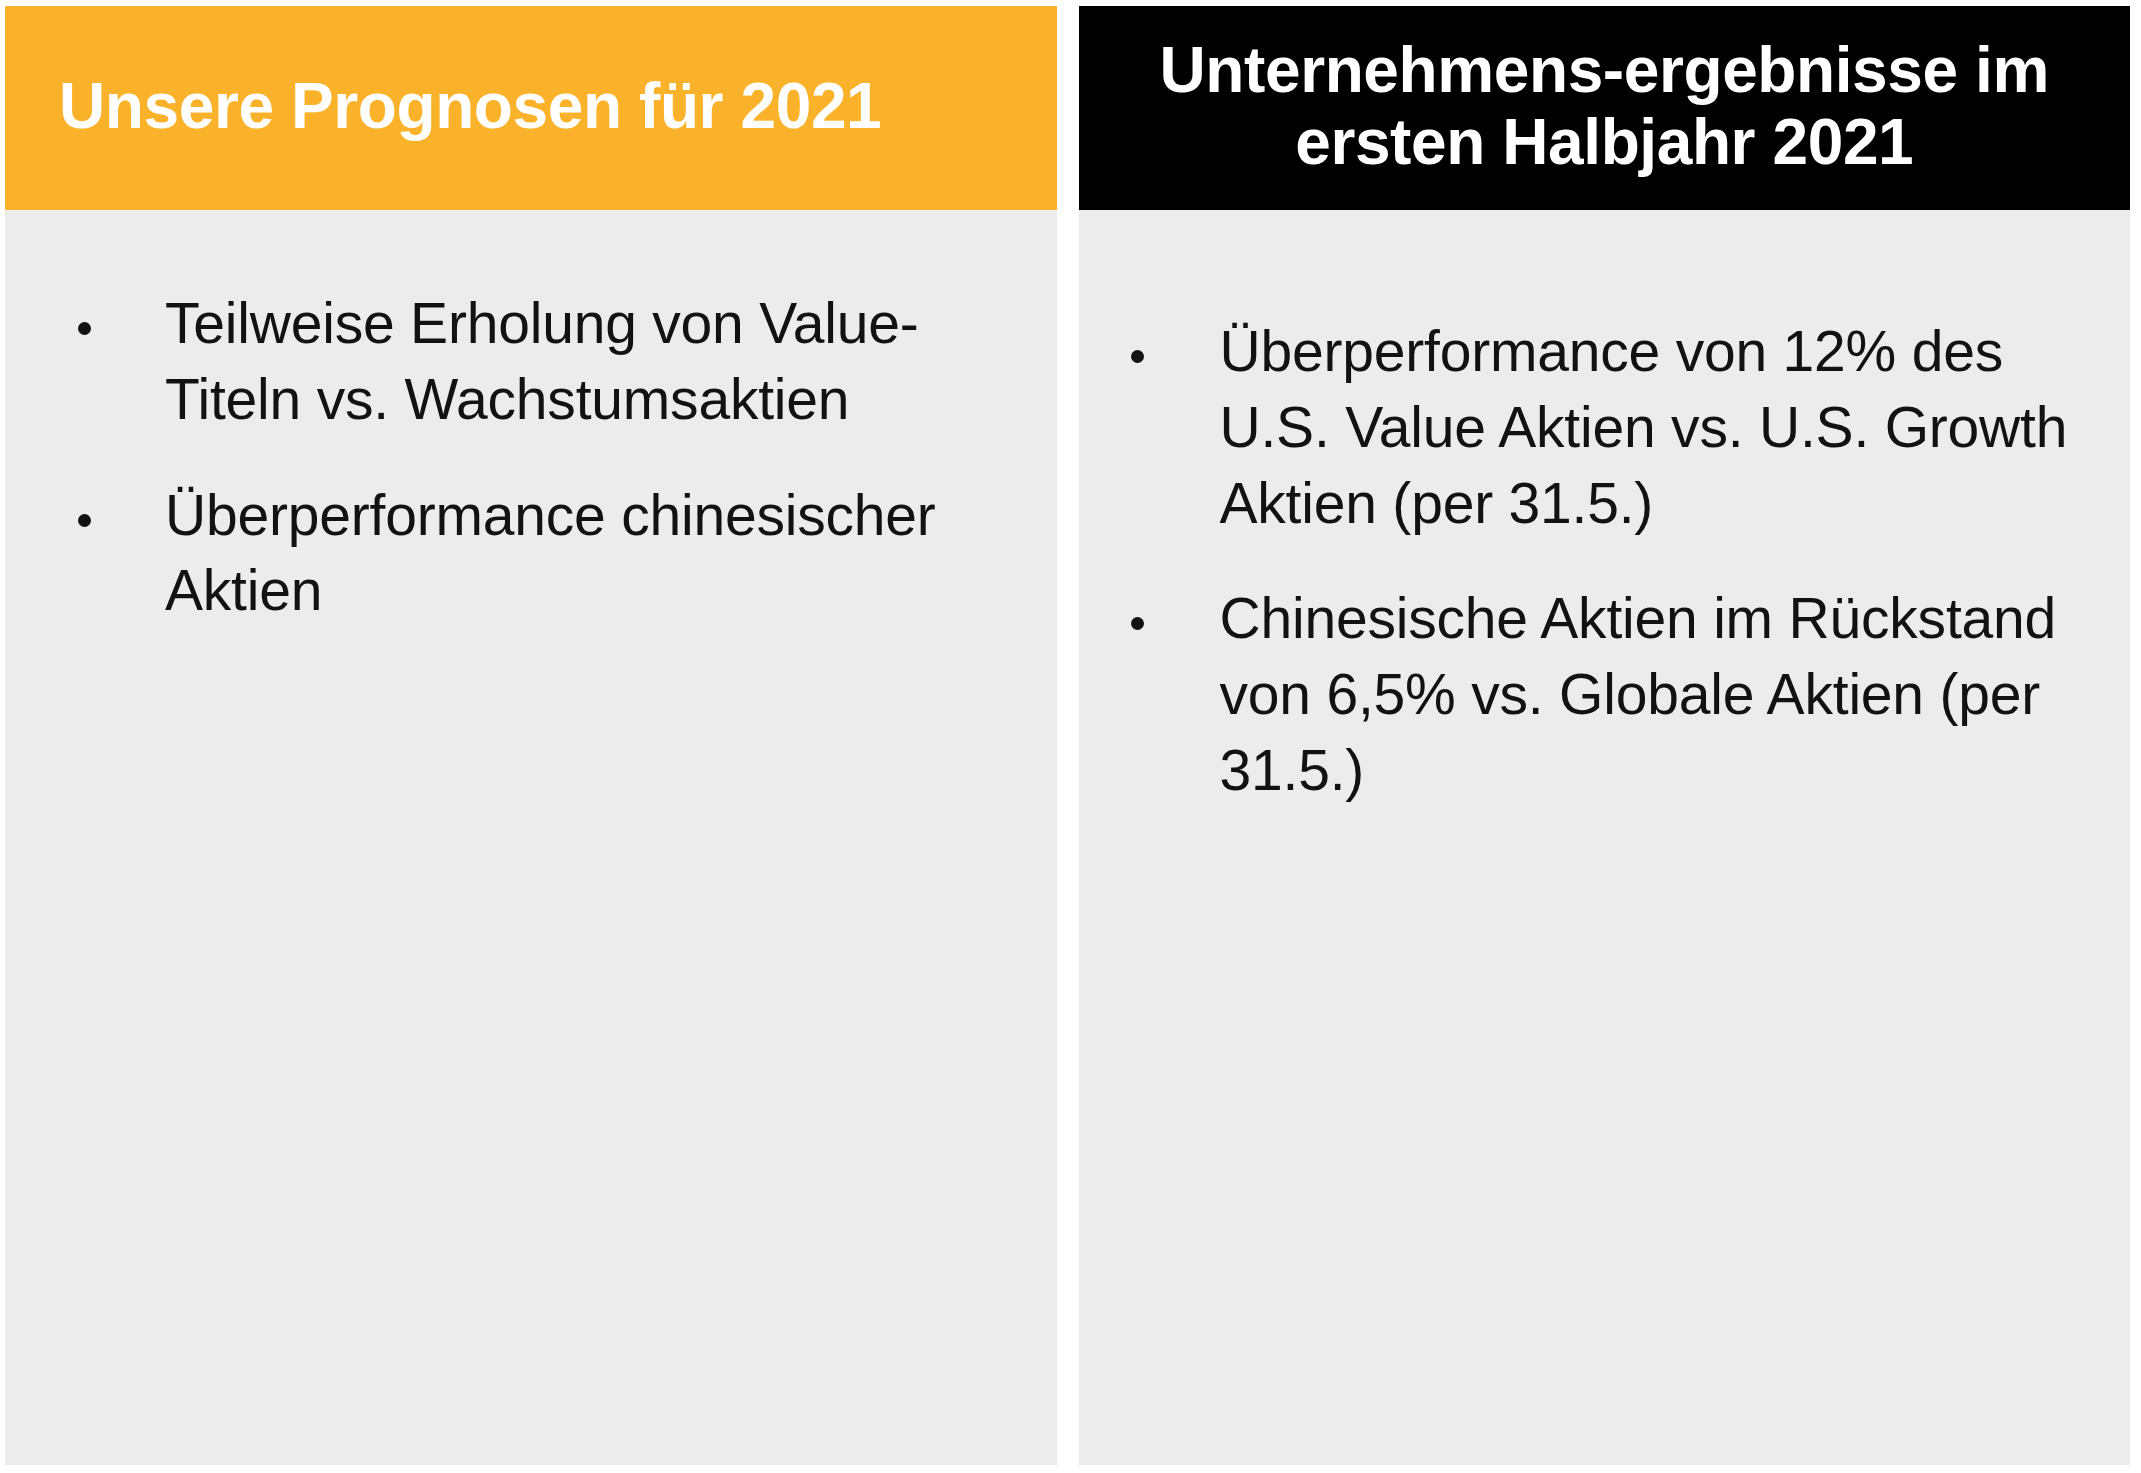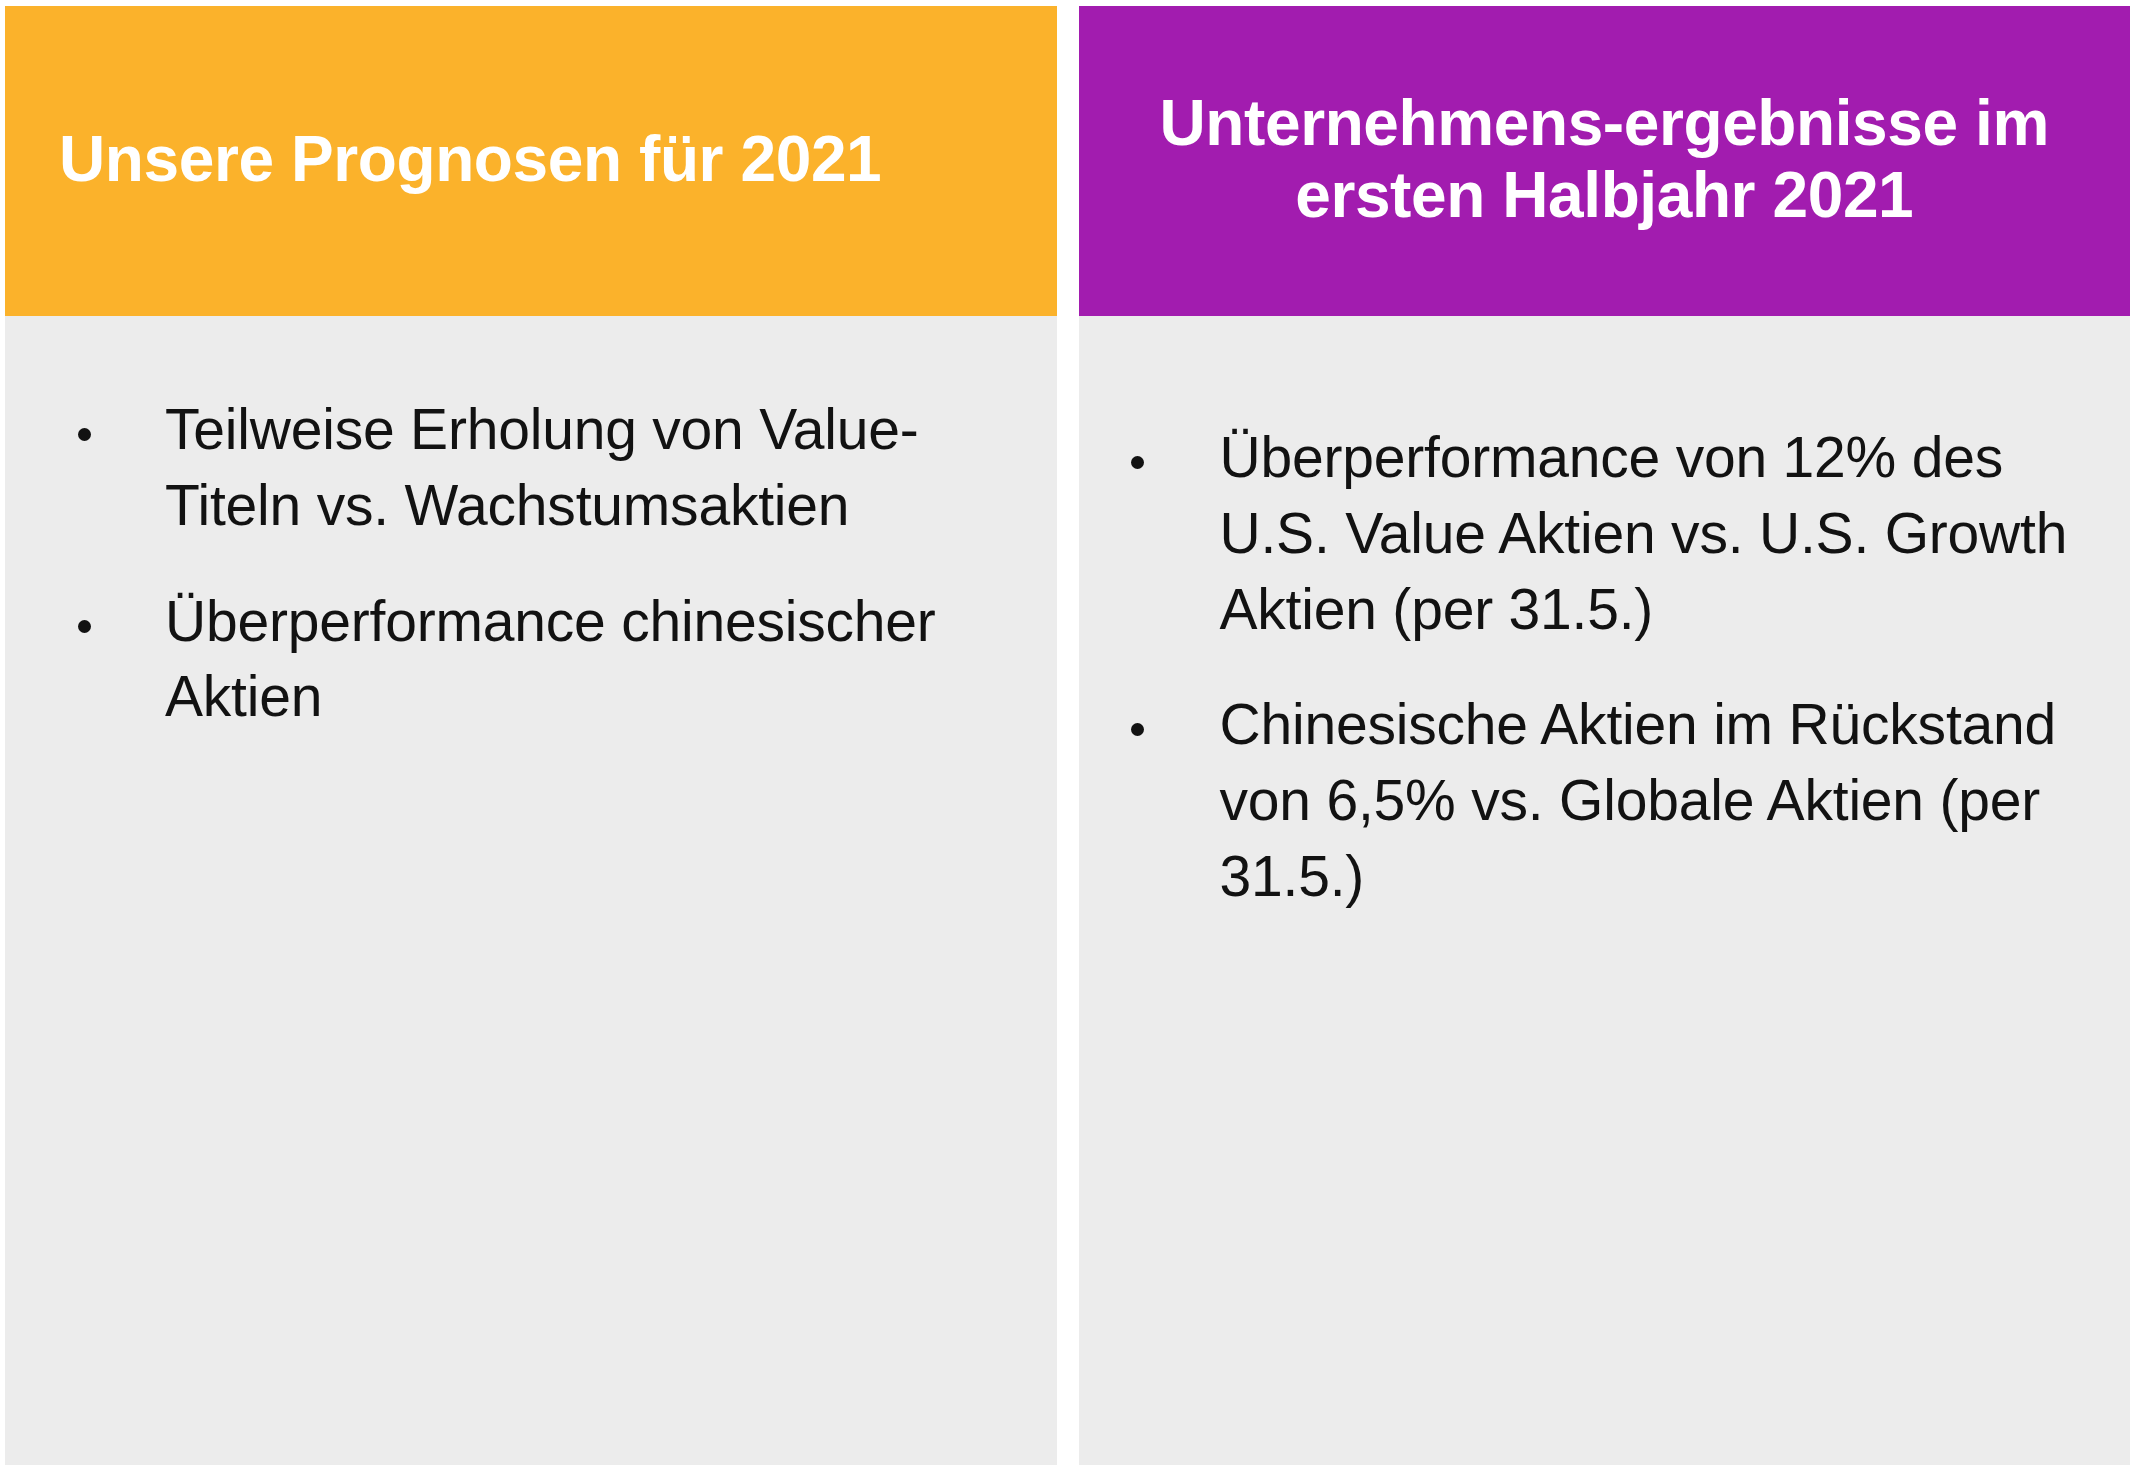--- a/index.html
+++ b/index.html
@@ -27,40 +27,40 @@
 
   .column {
     flex: 1 1 0;
     display: flex;
     flex-direction: column;
     min-width: 0;
   }
 
   .col-header {
     box-sizing: border-box;
-    height: 310px;
+    height: 204px;
     display: flex;
     align-items: center;
     justify-content: center;
     padding: 8px 34px 10px 34px;
     overflow: hidden;
   }
 
   .col-header .header-text {
     color: #ffffff;
     font-weight: 700;
     font-size: 65px;
     line-height: 1.12;
     text-align: center;
     letter-spacing: -0.4px;
     white-space: pre-line;
   }
 
   .col-left .col-header { background: #FBB22B; }
-  .col-right .col-header { background: #a21caf; }
+  .col-right .col-header { background: #000000; }
 
   .col-left .col-header .header-text {
     font-size: 64px;
     text-align: left;
     width: 100%;
     padding-left: 20px;
   }
 
   .col-right .col-header .header-text {
     font-size: 64px;

